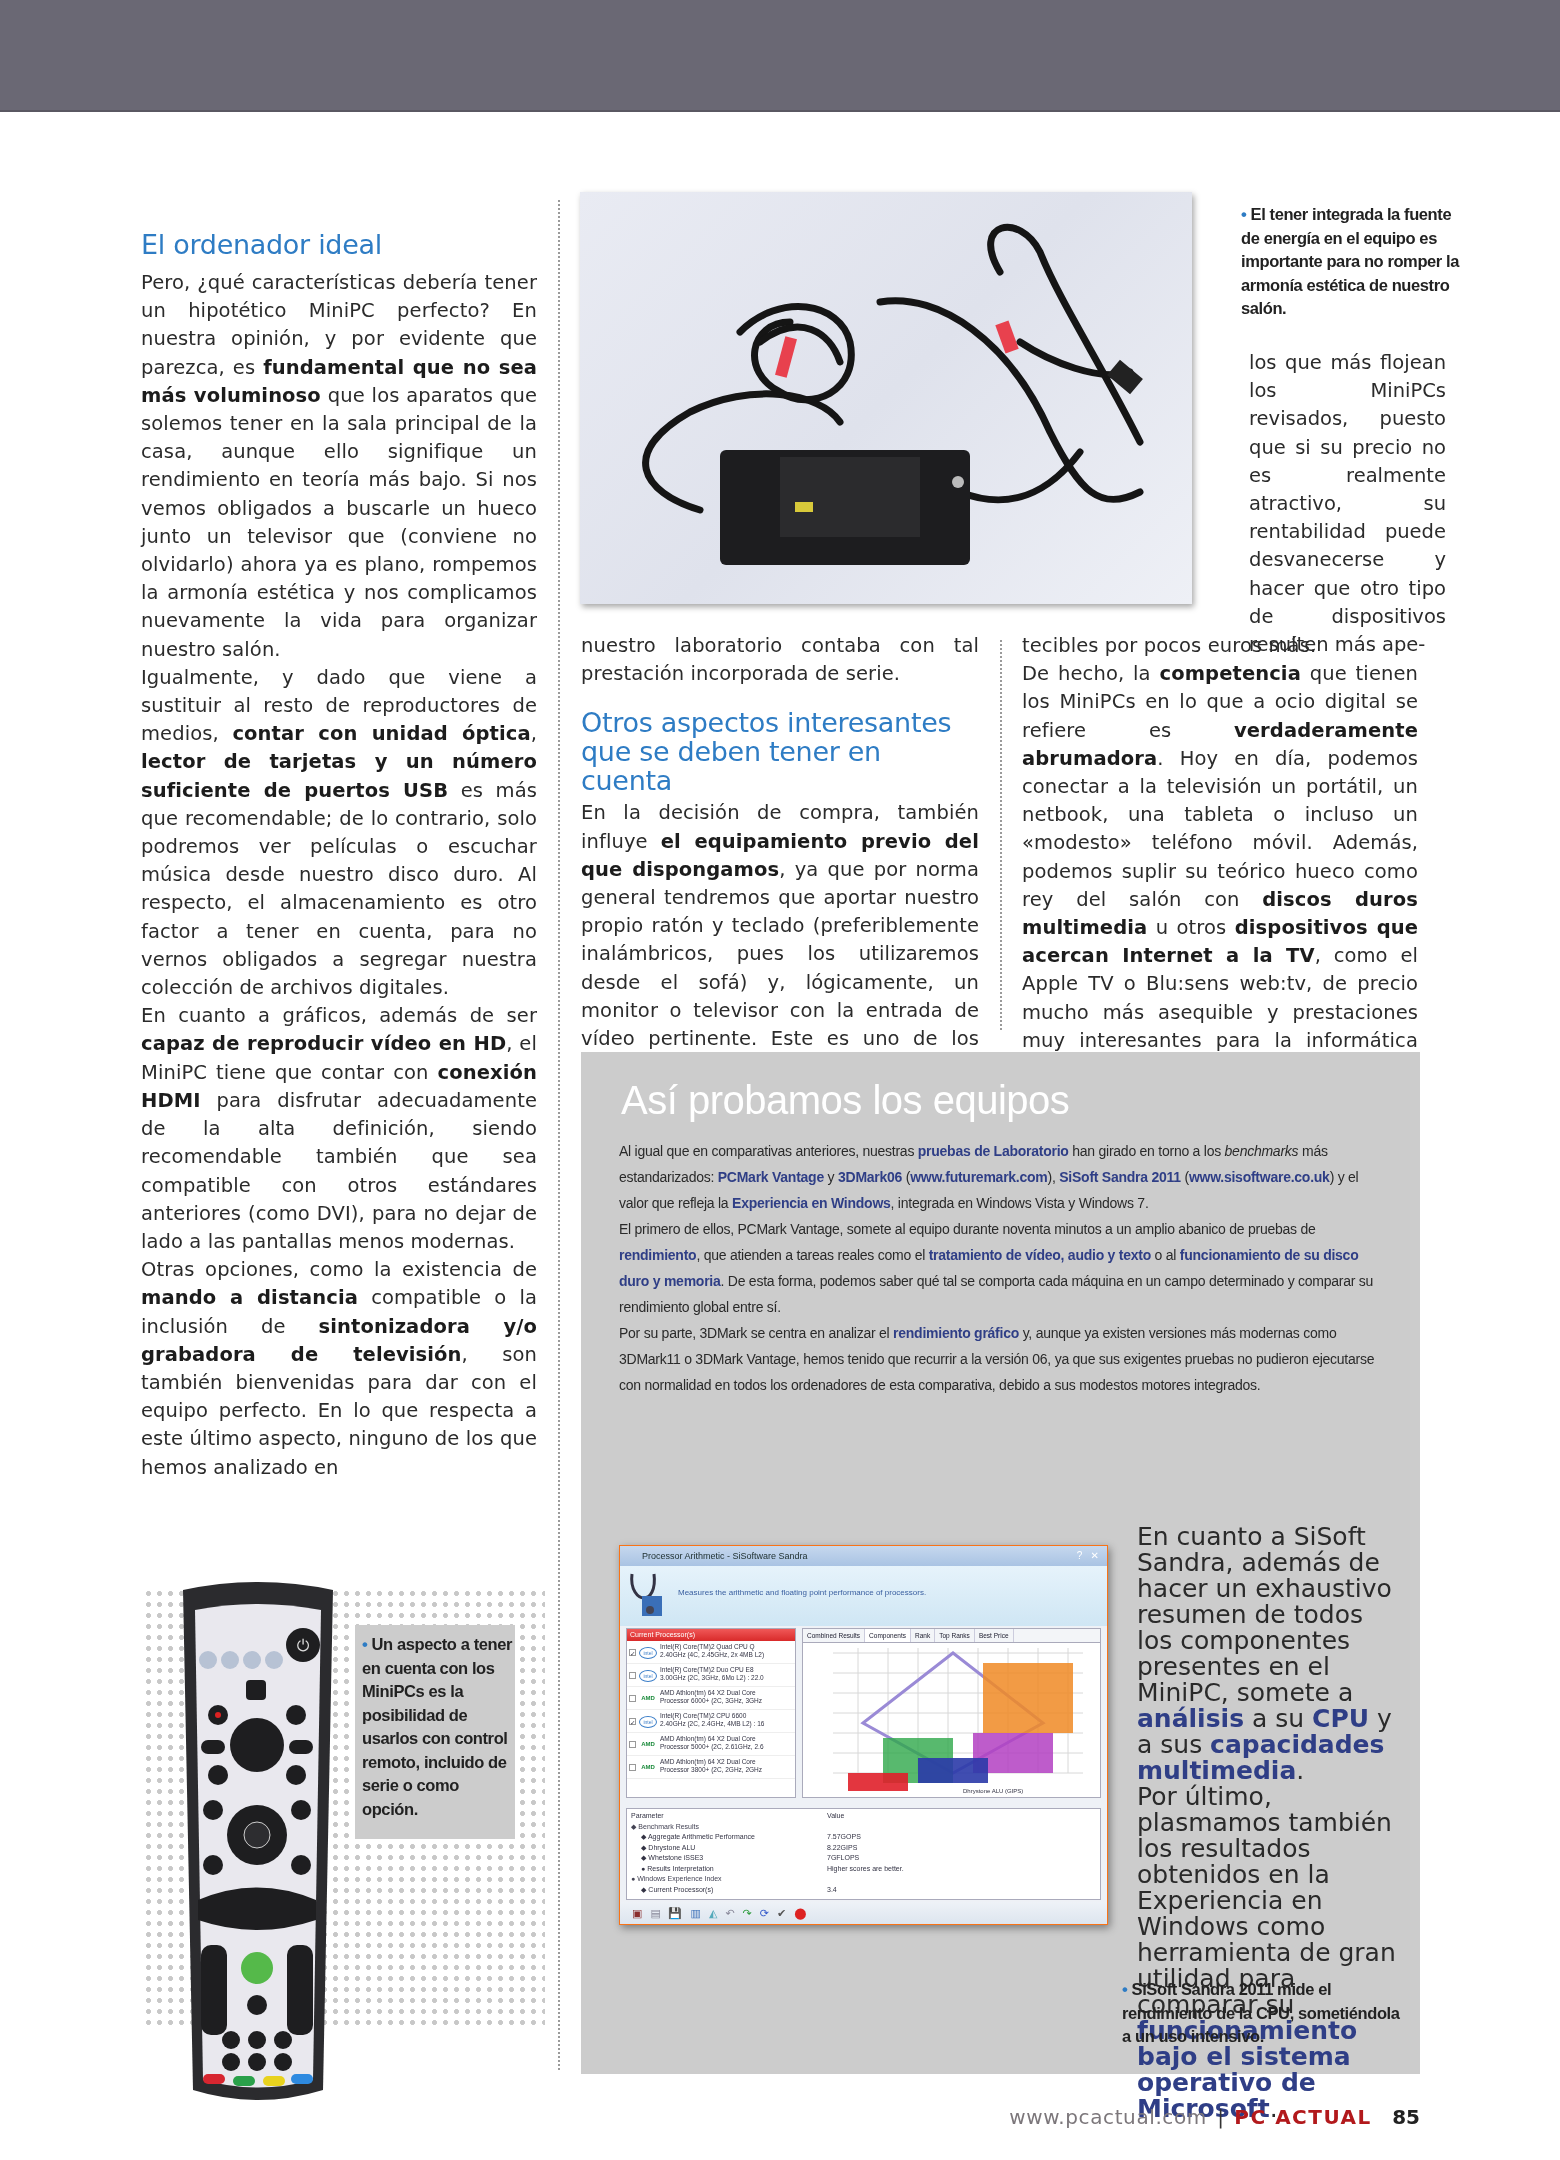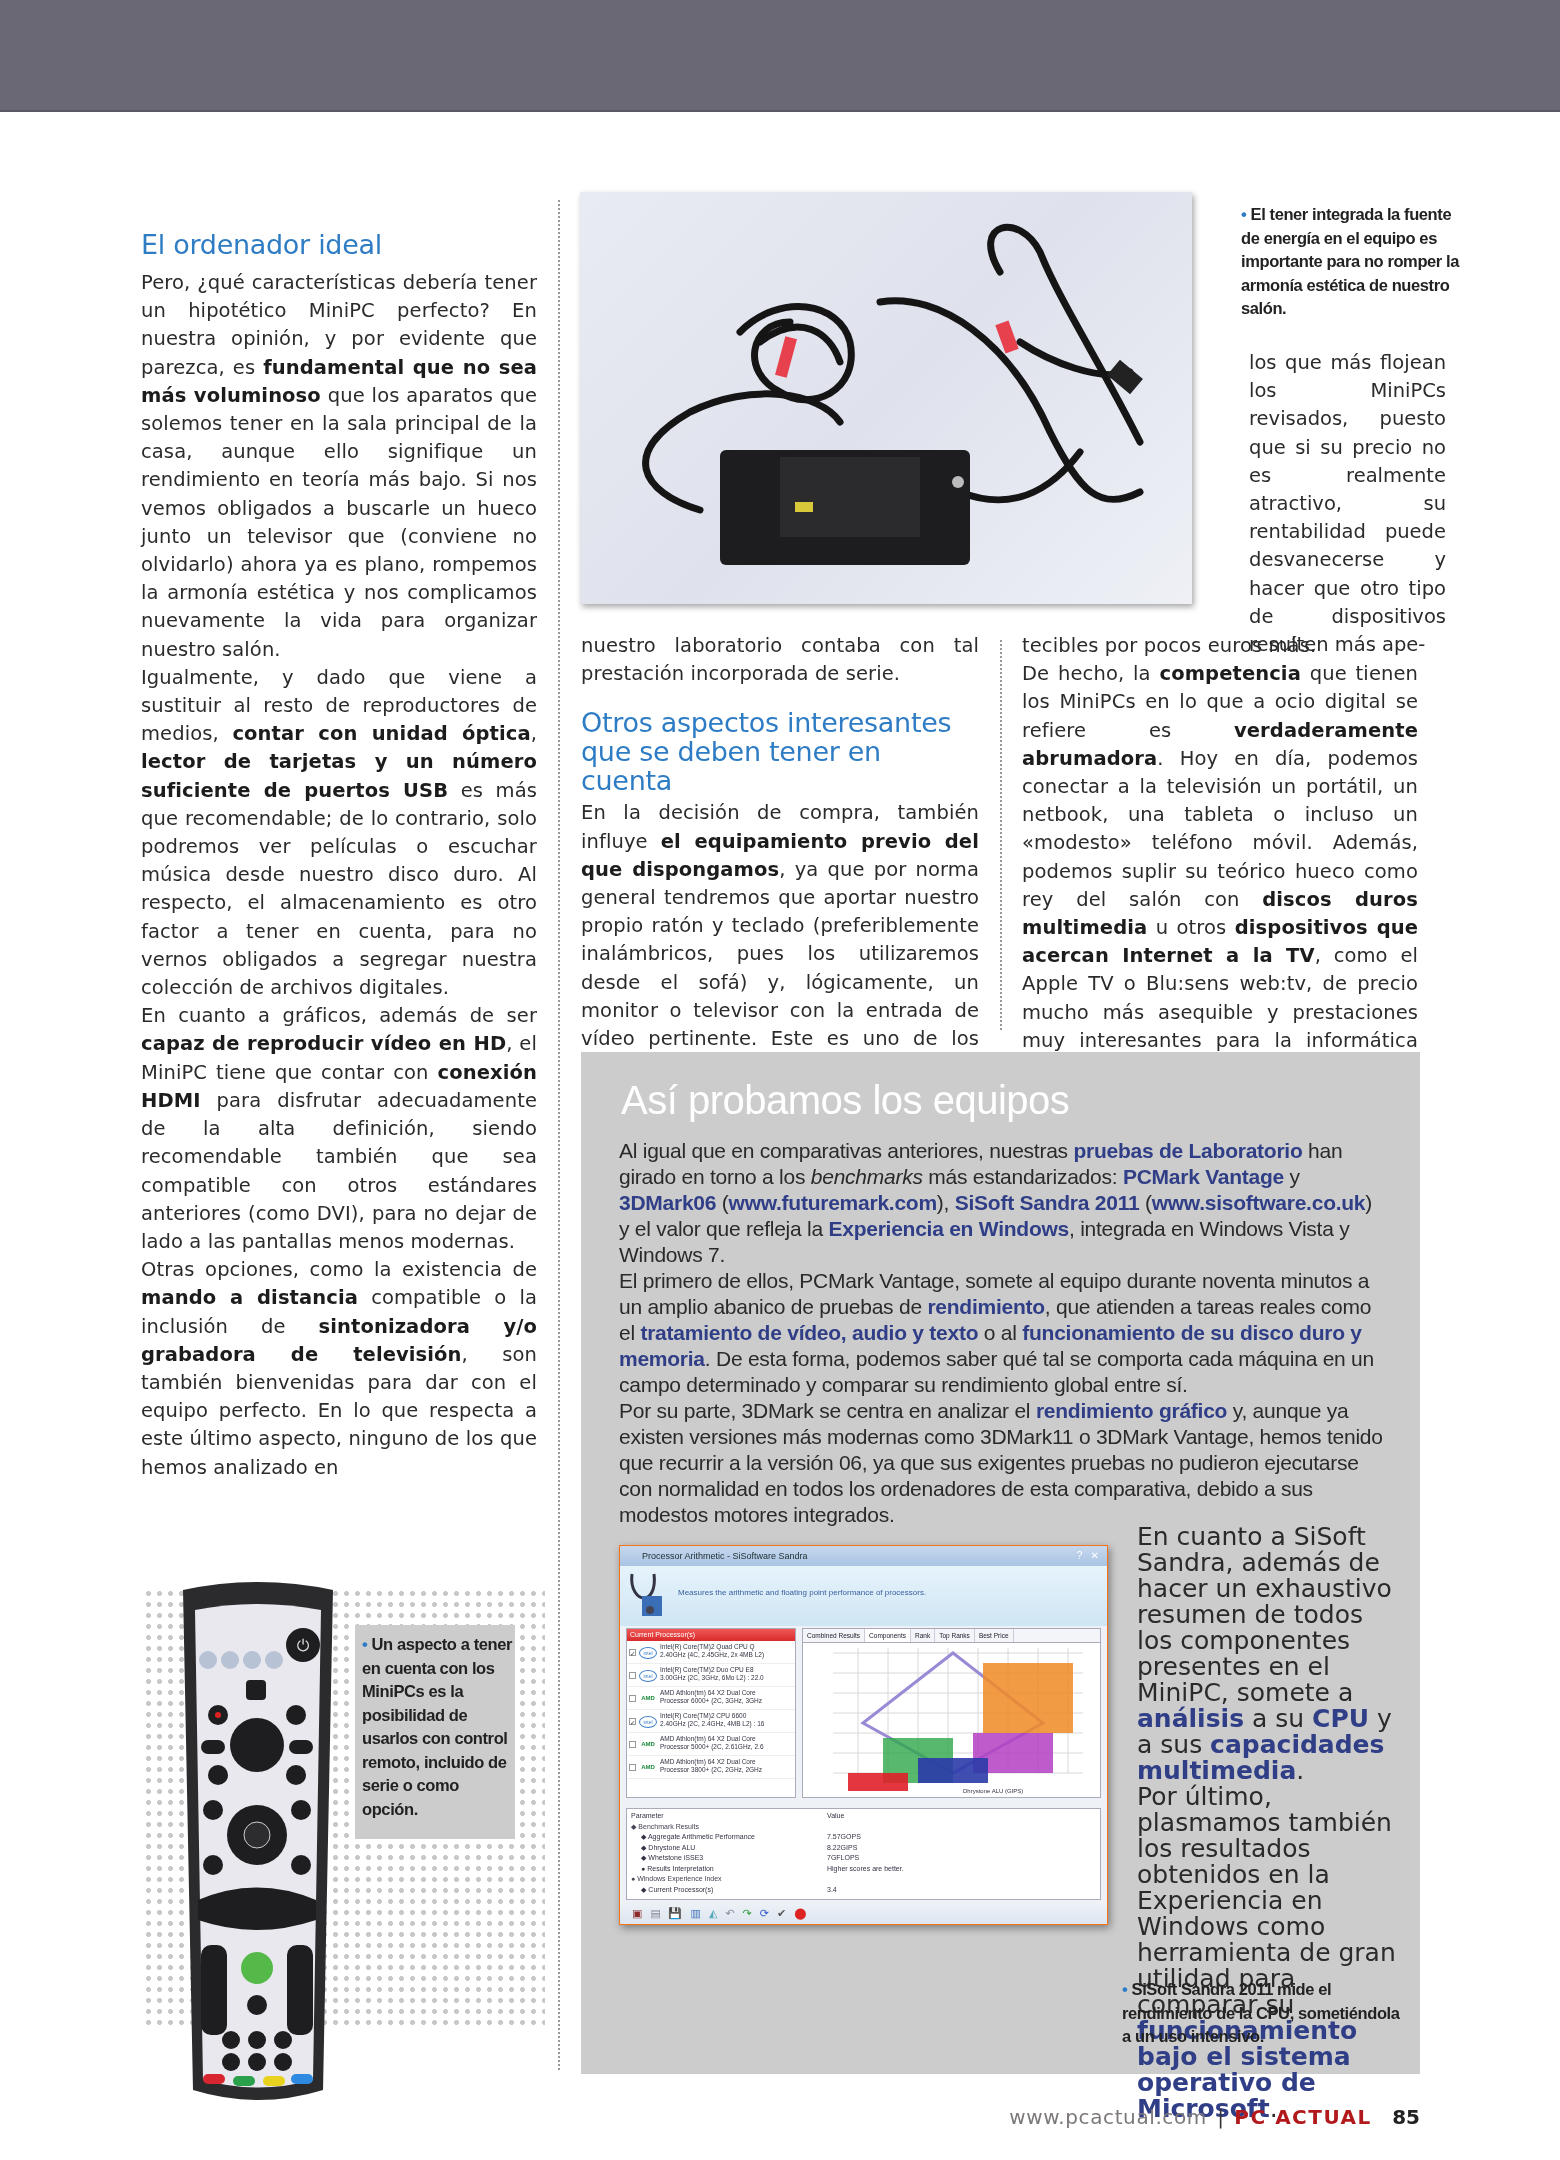--- a/index.html
+++ b/index.html
@@ -23,21 +23,21 @@
   .photo-frame { position: absolute; background: #f2f2f2; box-shadow: 2px 3px 6px rgba(0,0,0,0.35); }
   .charger-photo { left: 580px; top: 192px; width: 612px; height: 412px; background: linear-gradient(135deg, #e9ebf3 0%, #dfe2ec 50%, #eef0f6 100%); overflow: hidden; }
 
   .caption { position: absolute; font-family: "Liberation Sans", sans-serif; font-weight: bold; font-size: 16.5px; line-height: 23.5px; color: #222; letter-spacing: -0.4px; font-stretch: condensed; }
   .caption .dot { color: #2e7cc4; }
 
   #cap1 { left: 1205px; top: 203px; width: 225px; margin-left: 36px; }
 
   .sidebar-box { position: absolute; left: 581px; top: 1052px; width: 839px; height: 1022px; background: #cccccc; }
   .sidebar-title { position: absolute; left: 621px; top: 1078px; color: #ffffff; font-family: "Liberation Sans", sans-serif; font-weight: normal; font-size: 40px; letter-spacing: -0.5px; }
-  .sb-text { position: absolute; font-family: "Liberation Sans", sans-serif; font-size: 21px; line-height: 26px; color: #2a2a2a; letter-spacing: -0.25px; }
+  .sb-text { position: absolute; font-family: "Liberation Sans", sans-serif; font-size: 14px; line-height: 26px; color: #2a2a2a; letter-spacing: -0.25px; }
   .sb-text b { color: #2f3e86; font-weight: bold; }
   .sb-text i { font-style: italic; }
   #sb-main { left: 619px; top: 1138px; width: 766px; }
   #sb-right { left: 1137px; top: 1524px; width: 260px; font-family: "DejaVu Sans", sans-serif; font-size: 25px; line-height: 26px; letter-spacing: 0; }
   #sb-right b { color: #2f3e86; }
   #cap3 { left: 1122px; top: 1978px; width: 290px; }
 
   
   .win { position: absolute; left: 619px; top: 1545px; width: 489px; height: 380px; background: #eef1f6; border: 1px solid #f97316; box-shadow: 2px 3px 8px rgba(0,0,0,0.4); font-family: "Liberation Sans", sans-serif; overflow: hidden; }
   .win-title { height: 20px; background: linear-gradient(#c6d8ee, #a9c3e3); font-size: 9px; line-height: 20px; padding-left: 22px; color: #233; position: relative; }

